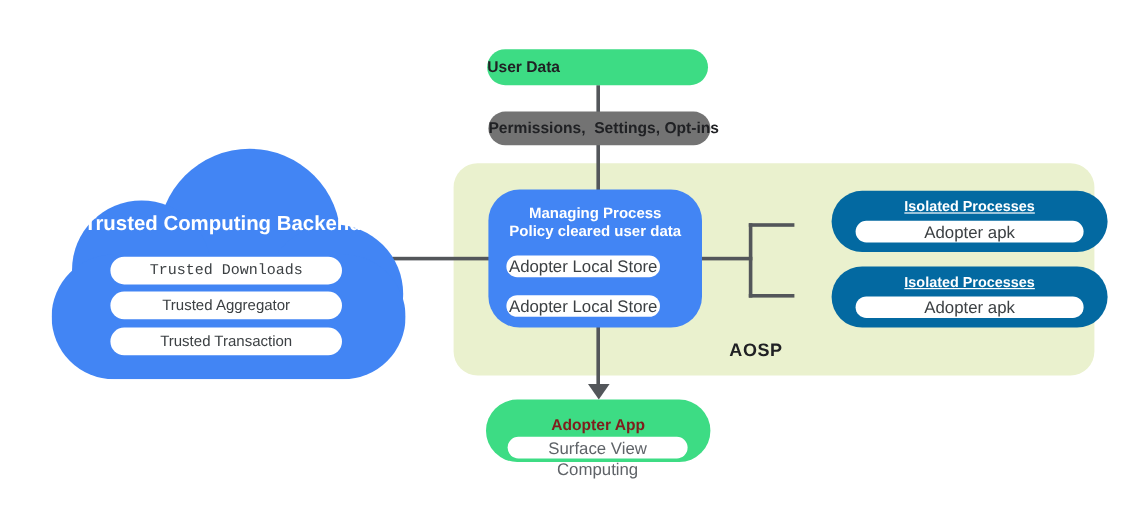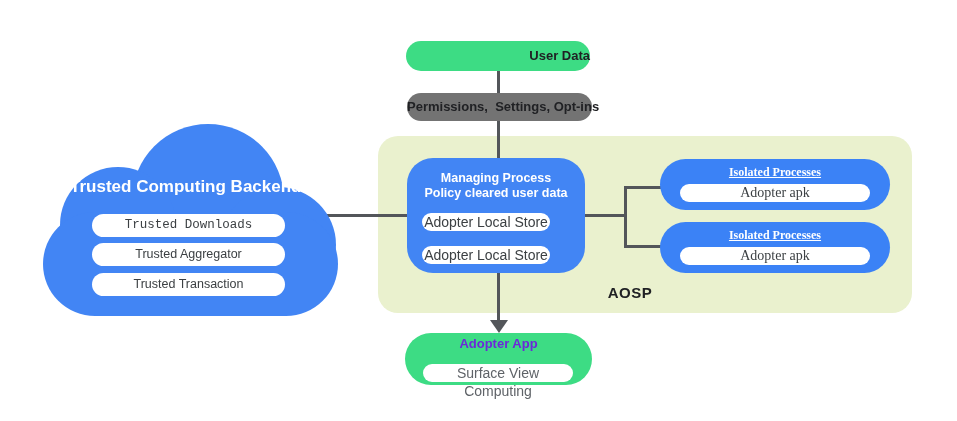--- a/index.html
+++ b/index.html
@@ -35,21 +35,21 @@
     left:378px;top:136px;width:534px;height:177px;border-radius:20px;
     background:#EAF1CE;z-index:1;
   }
   .aosp-label{
     position:absolute;left:585px;top:284px;width:90px;text-align:center;
     font-weight:bold;font-size:15px;color:#202124;z-index:3;letter-spacing:.5px;
   }
 
   
   .node-pill{
-    position:absolute;z-index:3;text-align:right;font-weight:bold;color:#202124;
+    position:absolute;z-index:3;text-align:left;font-weight:bold;color:#202124;
   }
   .user-data{
     left:406px;top:41px;width:184px;height:30px;border-radius:15px;
     background:#3DDC84;line-height:30px;font-size:13px;
   }
   .permissions{
     left:407px;top:93px;width:185px;height:28px;border-radius:14px;
     background:#737373;line-height:28px;font-size:13px;white-space:pre;
   }
 
@@ -64,37 +64,37 @@
   }
   .white-pill{
     position:absolute;background:#ffffff;border-radius:9px;height:18px;
     text-align:center;line-height:18px;font-size:14px;color:#3C4043;
   }
   .managing .white-pill{left:15px;width:128px;}
   .store-1{top:55px;} .store-2{top:88px;}
 
   
   .isolated{
-    position:absolute;left:660px;width:230px;height:51px;border-radius:25.5px;
-    background:#3b82f6;z-index:3;font-family:Liberation Serif, serif;
+    position:absolute;left:693px;width:230px;height:51px;border-radius:25.5px;
+    background:#0369a1;z-index:3;
   }
   .iso-1{top:159px;} .iso-2{top:222px;}
   .isolated-title{
     margin-top:6px;text-align:center;color:#ffffff;font-weight:bold;
     font-size:12px;text-decoration:underline;
   }
   .isolated .white-pill{left:20px;top:25px;width:190px;}
 
   
   .adopter-app{
     position:absolute;left:405px;top:333px;width:187px;height:52px;border-radius:26px;
     background:#3DDC84;z-index:3;
   }
   .adopter-app-title{
-    margin-top:3px;text-align:center;color:#6d28d9;font-weight:bold;font-size:13px;
+    margin-top:13px;text-align:center;color:#7f1d1d;font-weight:bold;font-size:13px;
   }
   .adopter-app .white-pill{left:18px;top:31px;width:150px;color:#5F6368;}
 </style>
 </head>
 <body>
 
 <div class="canvas">
 
   <div class="abs aosp"></div>
   <div class="aosp-label">AOSP</div>

